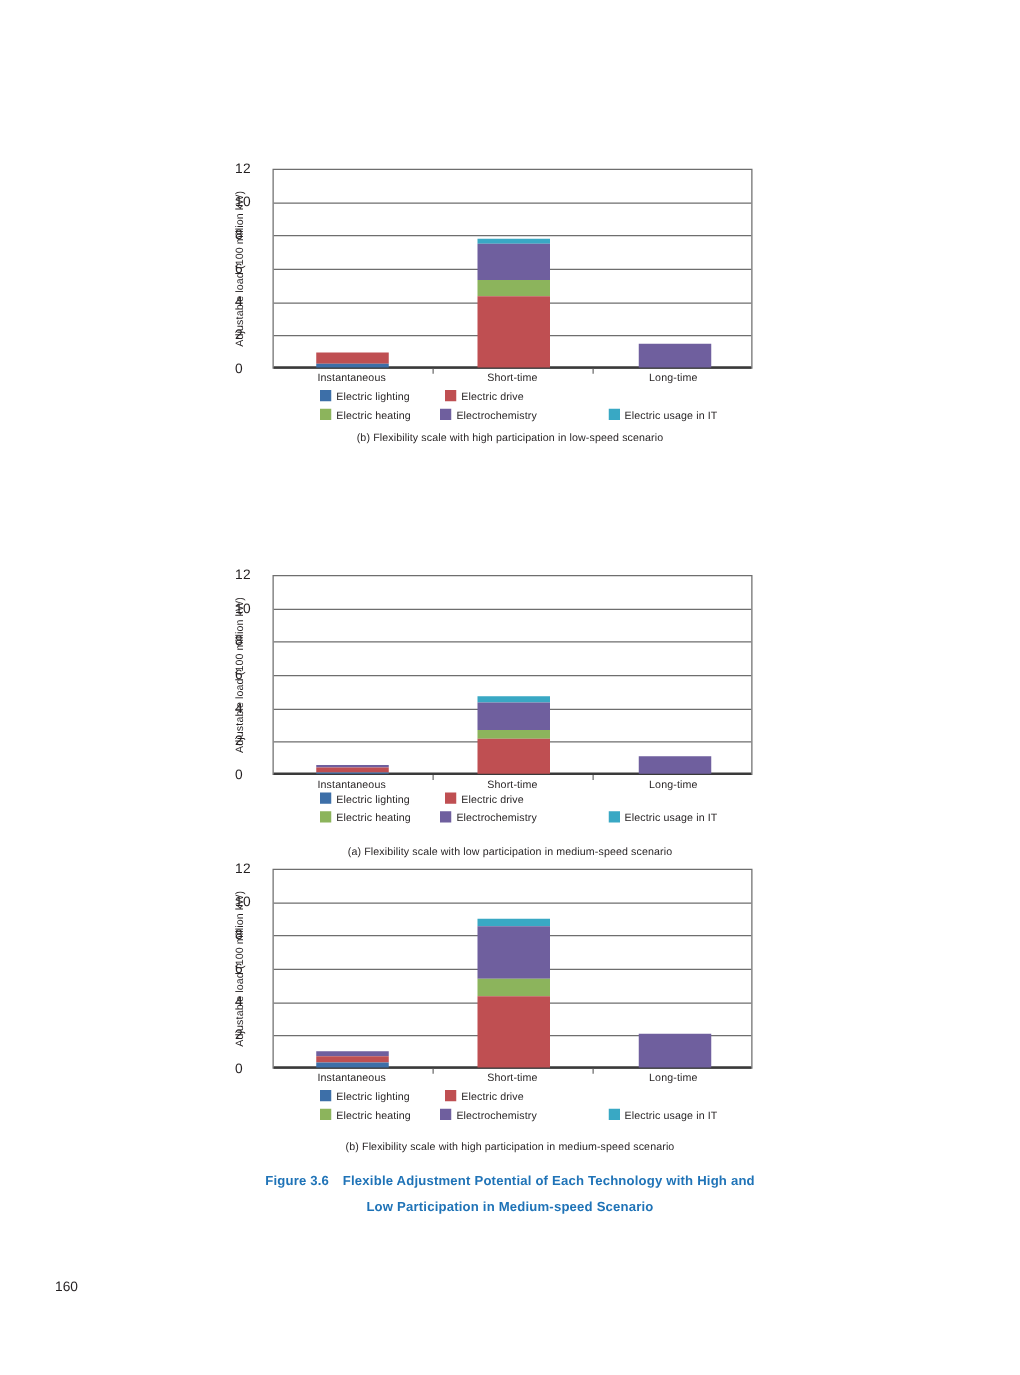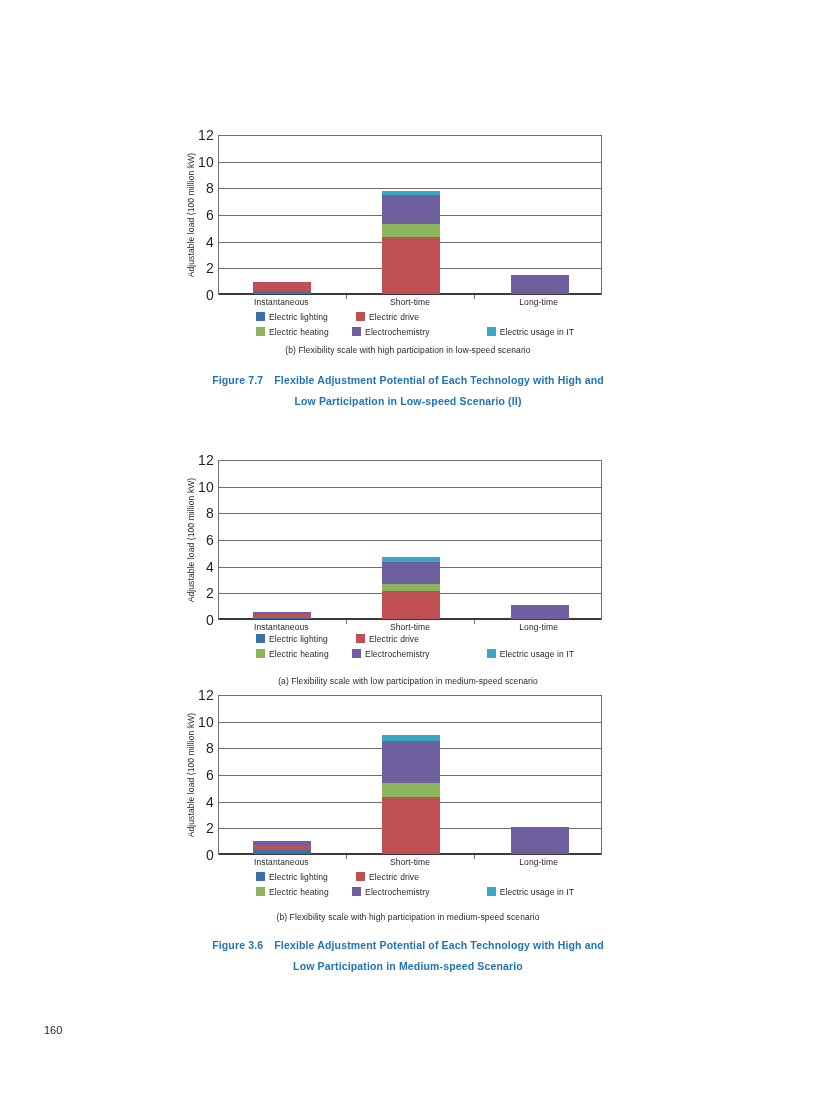--- a/index.html
+++ b/index.html
@@ -51,22 +51,21 @@
     left: 0;
     right: 0;
     bottom: -1px;
     height: 2px;
     background: #3a3a3a;
   }
   .ytick {
     position: absolute;
     right: 0;
     width: 26px;
-    text-align: right;
-    font-size: 14px;
+    font-size: 11px;
     color: #231f20;
     transform: translateY(-50%);
     letter-spacing: 0.2px;
   }
   .ytick-col {
     position: absolute;
     left: 186px;
     top: 5px;
     width: 28px;
     height: 160px;
@@ -253,22 +252,20 @@
             <span>Electrochemistry</span>
           </div>
           <div class="legend-item li-2">
             <span class="sw" style="background: rgb(57, 168, 196);"></span>
             <span>Electric usage in IT</span>
           </div>
         </div>
       </div>
       <div class="subcaption" style="top: 345px;">(b) Flexibility scale with high participation in low-speed scenario</div>
       <div class="fig-caption" style="top: 370px;">
-        <div><span class="fignum">Figure 7.7</span><span>Flexible Adjustment Potential of Each Technology with High and</span></div>
-        <div>Low Participation in Low-speed Scenario (II)</div>
       </div>
       <div class="chart" style="position: absolute; left: 0px; top: 455px;">
         <div class="ylabel-holder">
           <div class="ylabel" style="left: 0px; top: 160px;">Adjustable load (100 million kW)</div>
         </div>
         <div class="ytick-col">
           <div class="ytick" style="top: 160px;">0</div>
           <div class="ytick" style="top: 133.333px;">2</div>
           <div class="ytick" style="top: 106.667px;">4</div>
           <div class="ytick" style="top: 80px;">6</div>

